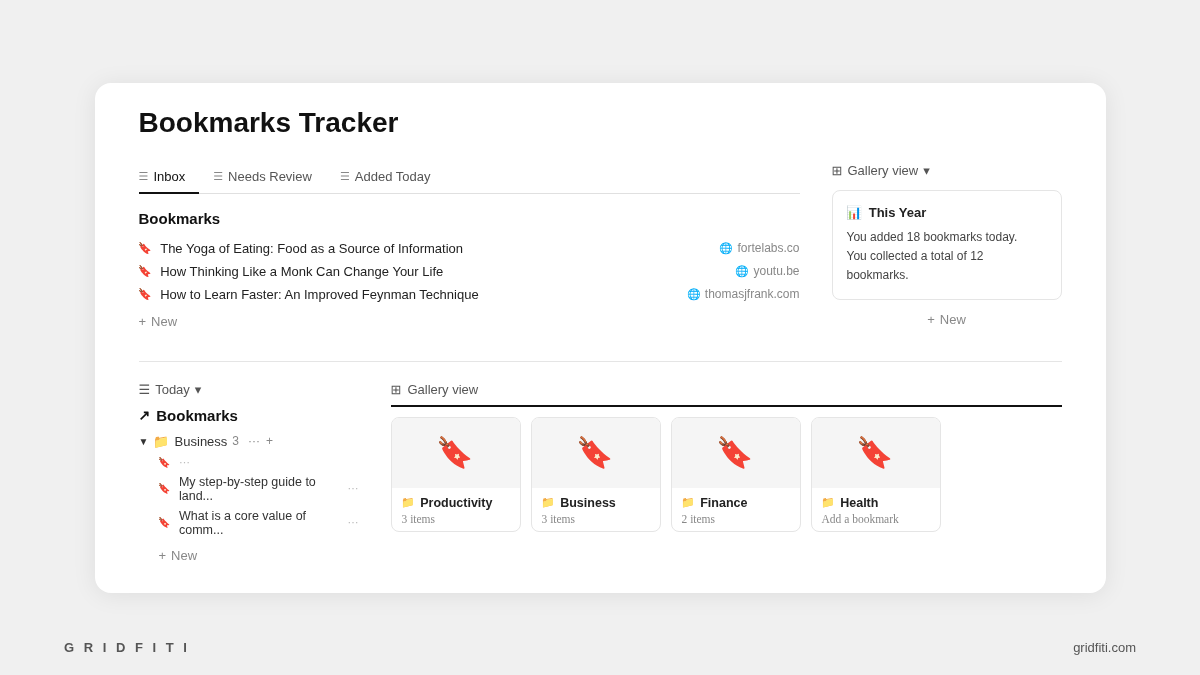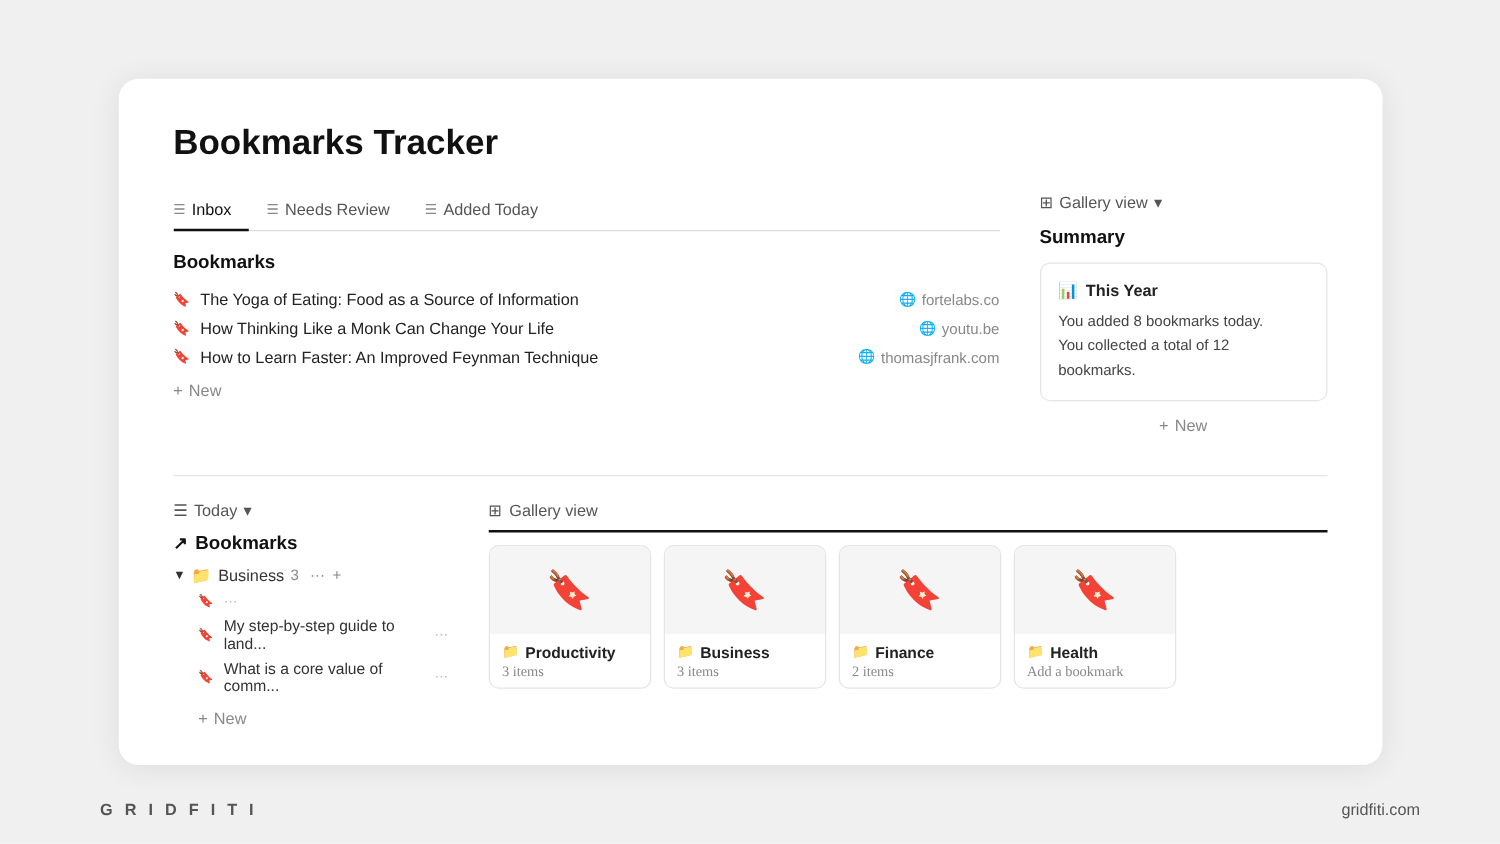--- a/index.html
+++ b/index.html
@@ -13,21 +13,21 @@
       align-items: center;
       justify-content: center;
       position: relative;
     }
 
     .main-card {
       background: #fff;
       border-radius: 16px;
       width: 1011px;
       min-height: 510px;
-      padding: 35px 44px 30px 44px;
+      padding: 24px 44px 30px 44px;
       box-shadow: 0 2px 24px rgba(0,0,0,0.08);
       position: relative;
     }
 
     .page-title {
       font-size: 28px;
       font-weight: 700;
       color: #111;
       margin-bottom: 24px;
     }
@@ -328,21 +328,21 @@
     .divider {
       height: 1px;
       background: #e5e5e5;
       margin: 20px 0;
     }
 
     
     .footer {
       position: absolute;
       bottom: 20px;
-      left: 16px;
+      left: 0;
       right: 0;
       display: flex;
       justify-content: space-between;
       padding: 0 64px;
     }
 
     .footer-brand {
       font-size: 13px;
       font-weight: 600;
       letter-spacing: 3px;
@@ -423,28 +423,27 @@
       </div>
     </div>
 
     <div class="right-panel">
       <div class="gallery-header">
         <span>⊞</span>
         <span>Gallery view</span>
         <span>▾</span>
       </div>
 
-      <div class="summary-title">Summary</div>
 
       <div class="summary-card">
         <div class="summary-card-title">
           <span>📊</span>
           <span>This Year</span>
         </div>
-        <div class="summary-line">You added 8 bookmarks today.</div>
+        <div class="summary-line">You added 18 bookmarks today.</div>
         <div class="summary-line">You collected a total of 12 bookmarks.</div>
       </div>
 
       <div class="summary-add-new">
         <span>+</span>
         <span>New</span>
       </div>
     </div>
   </div>
 

